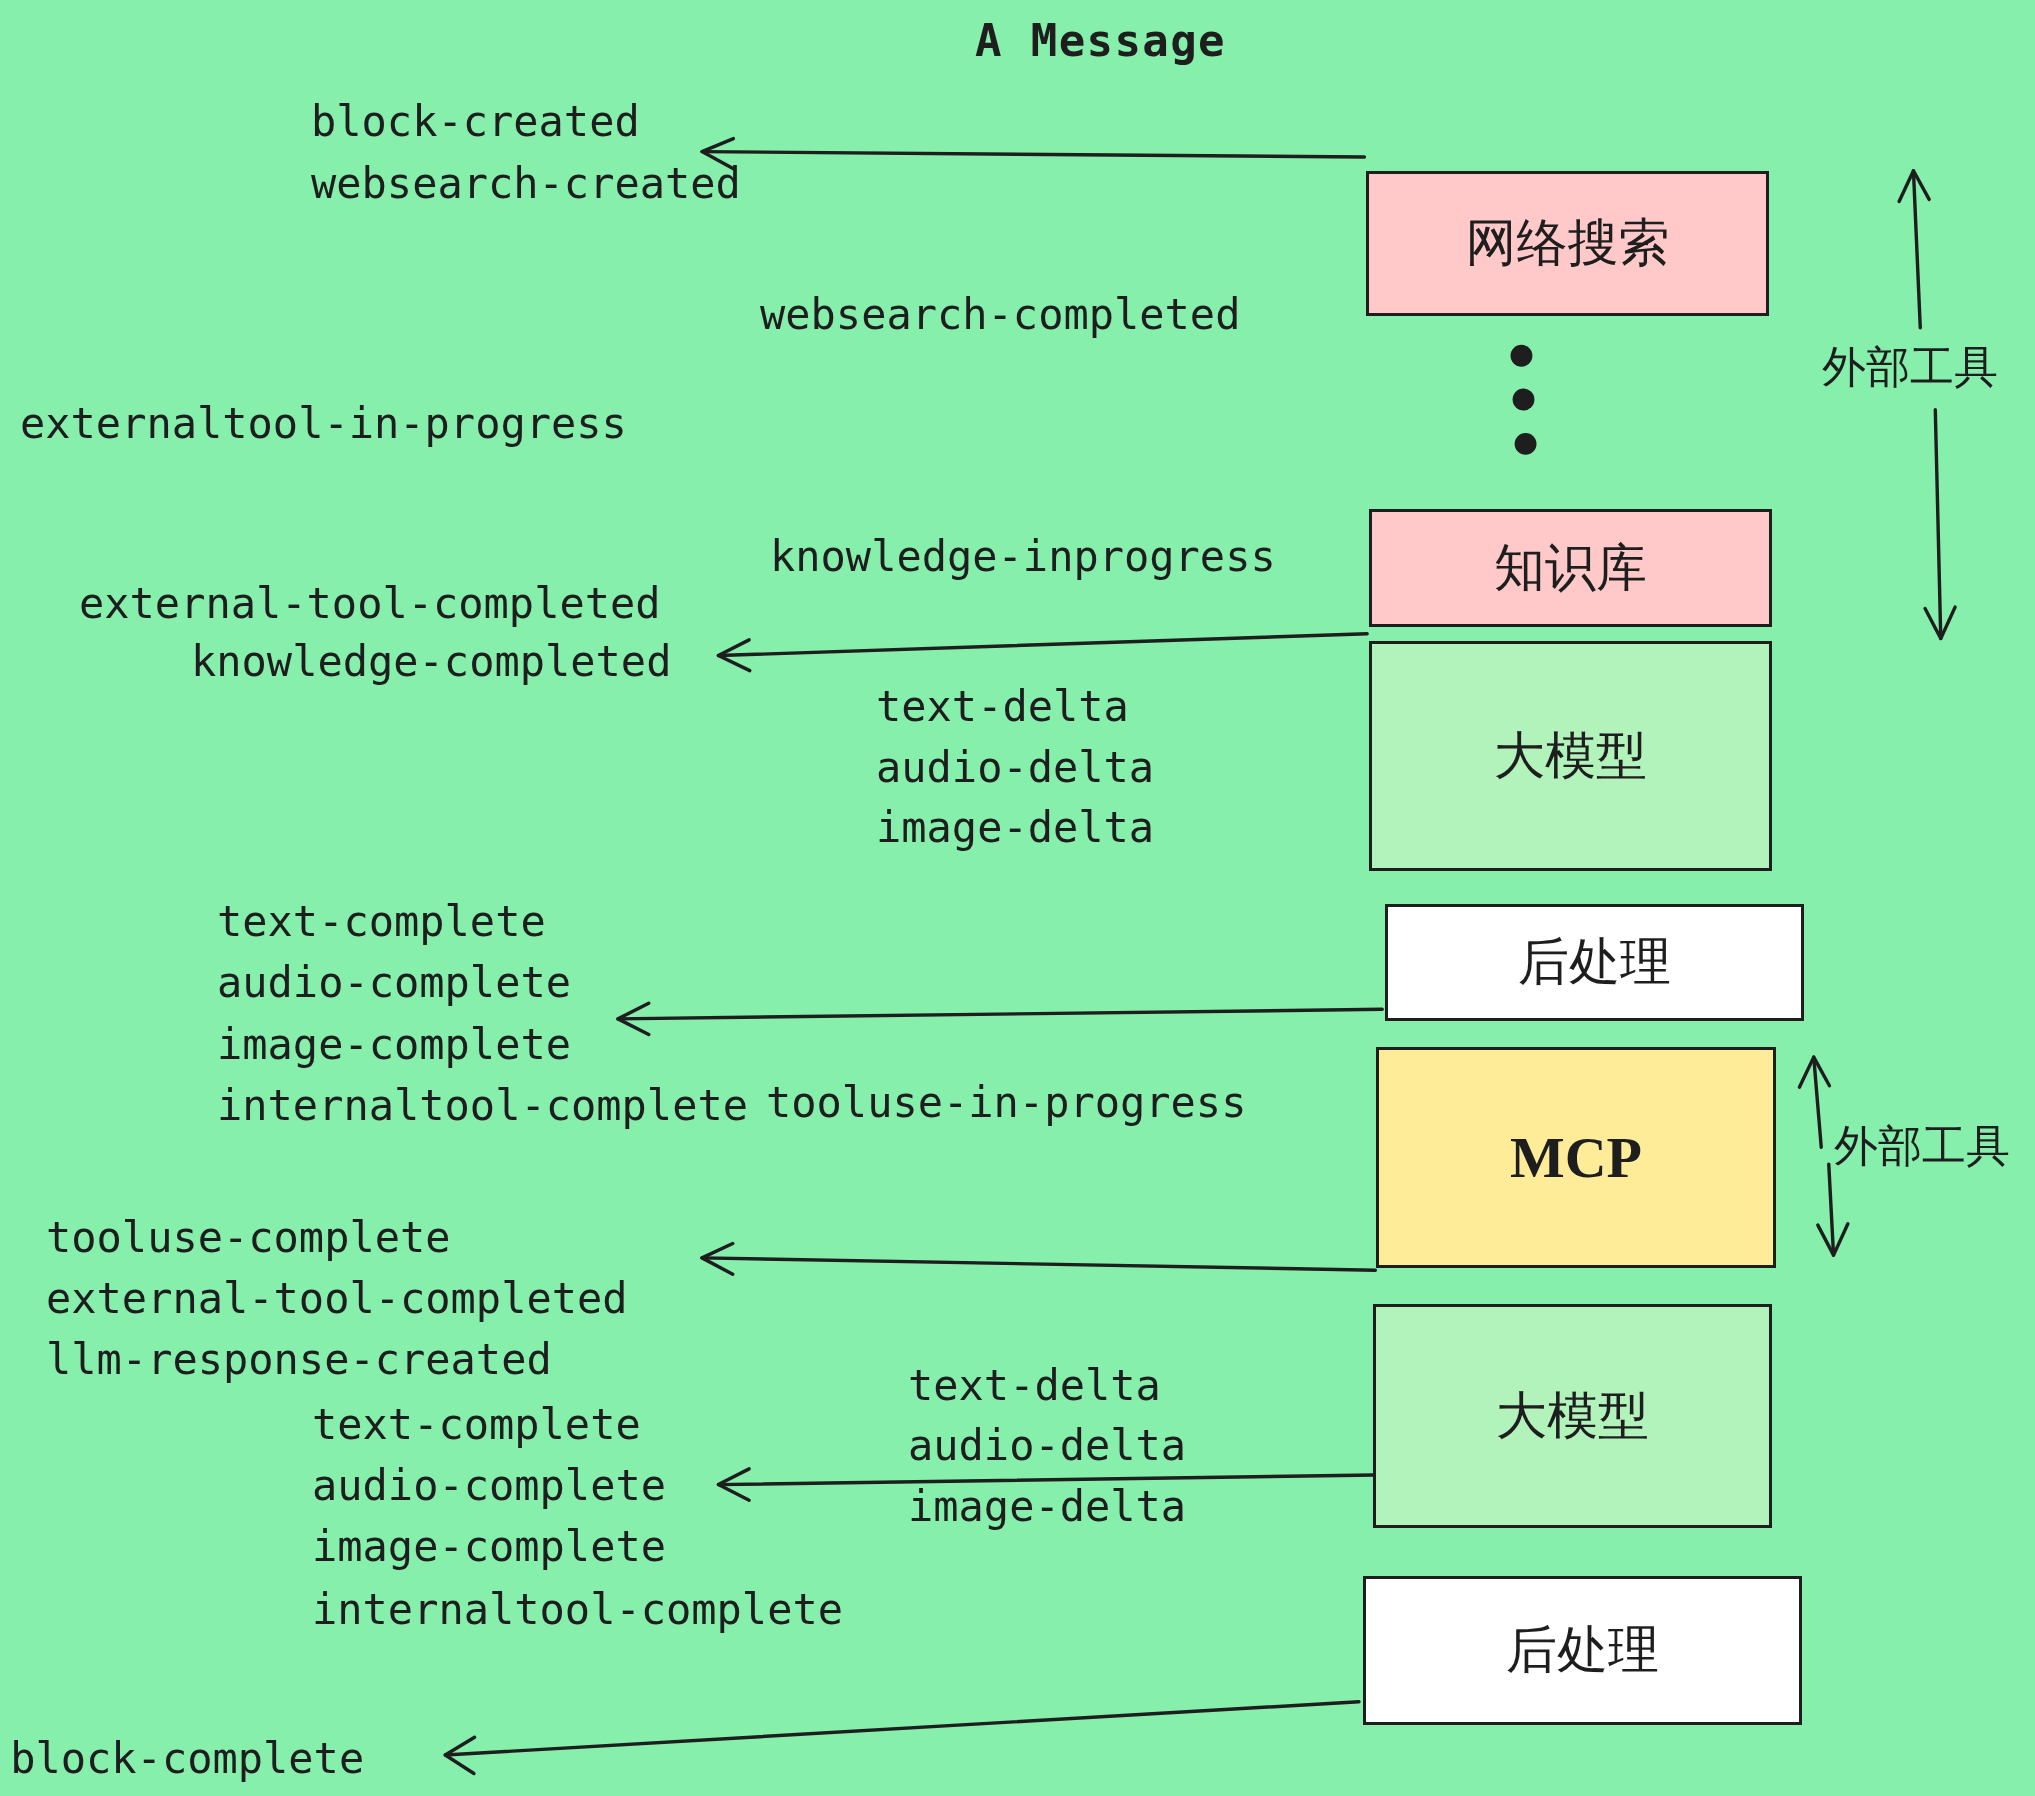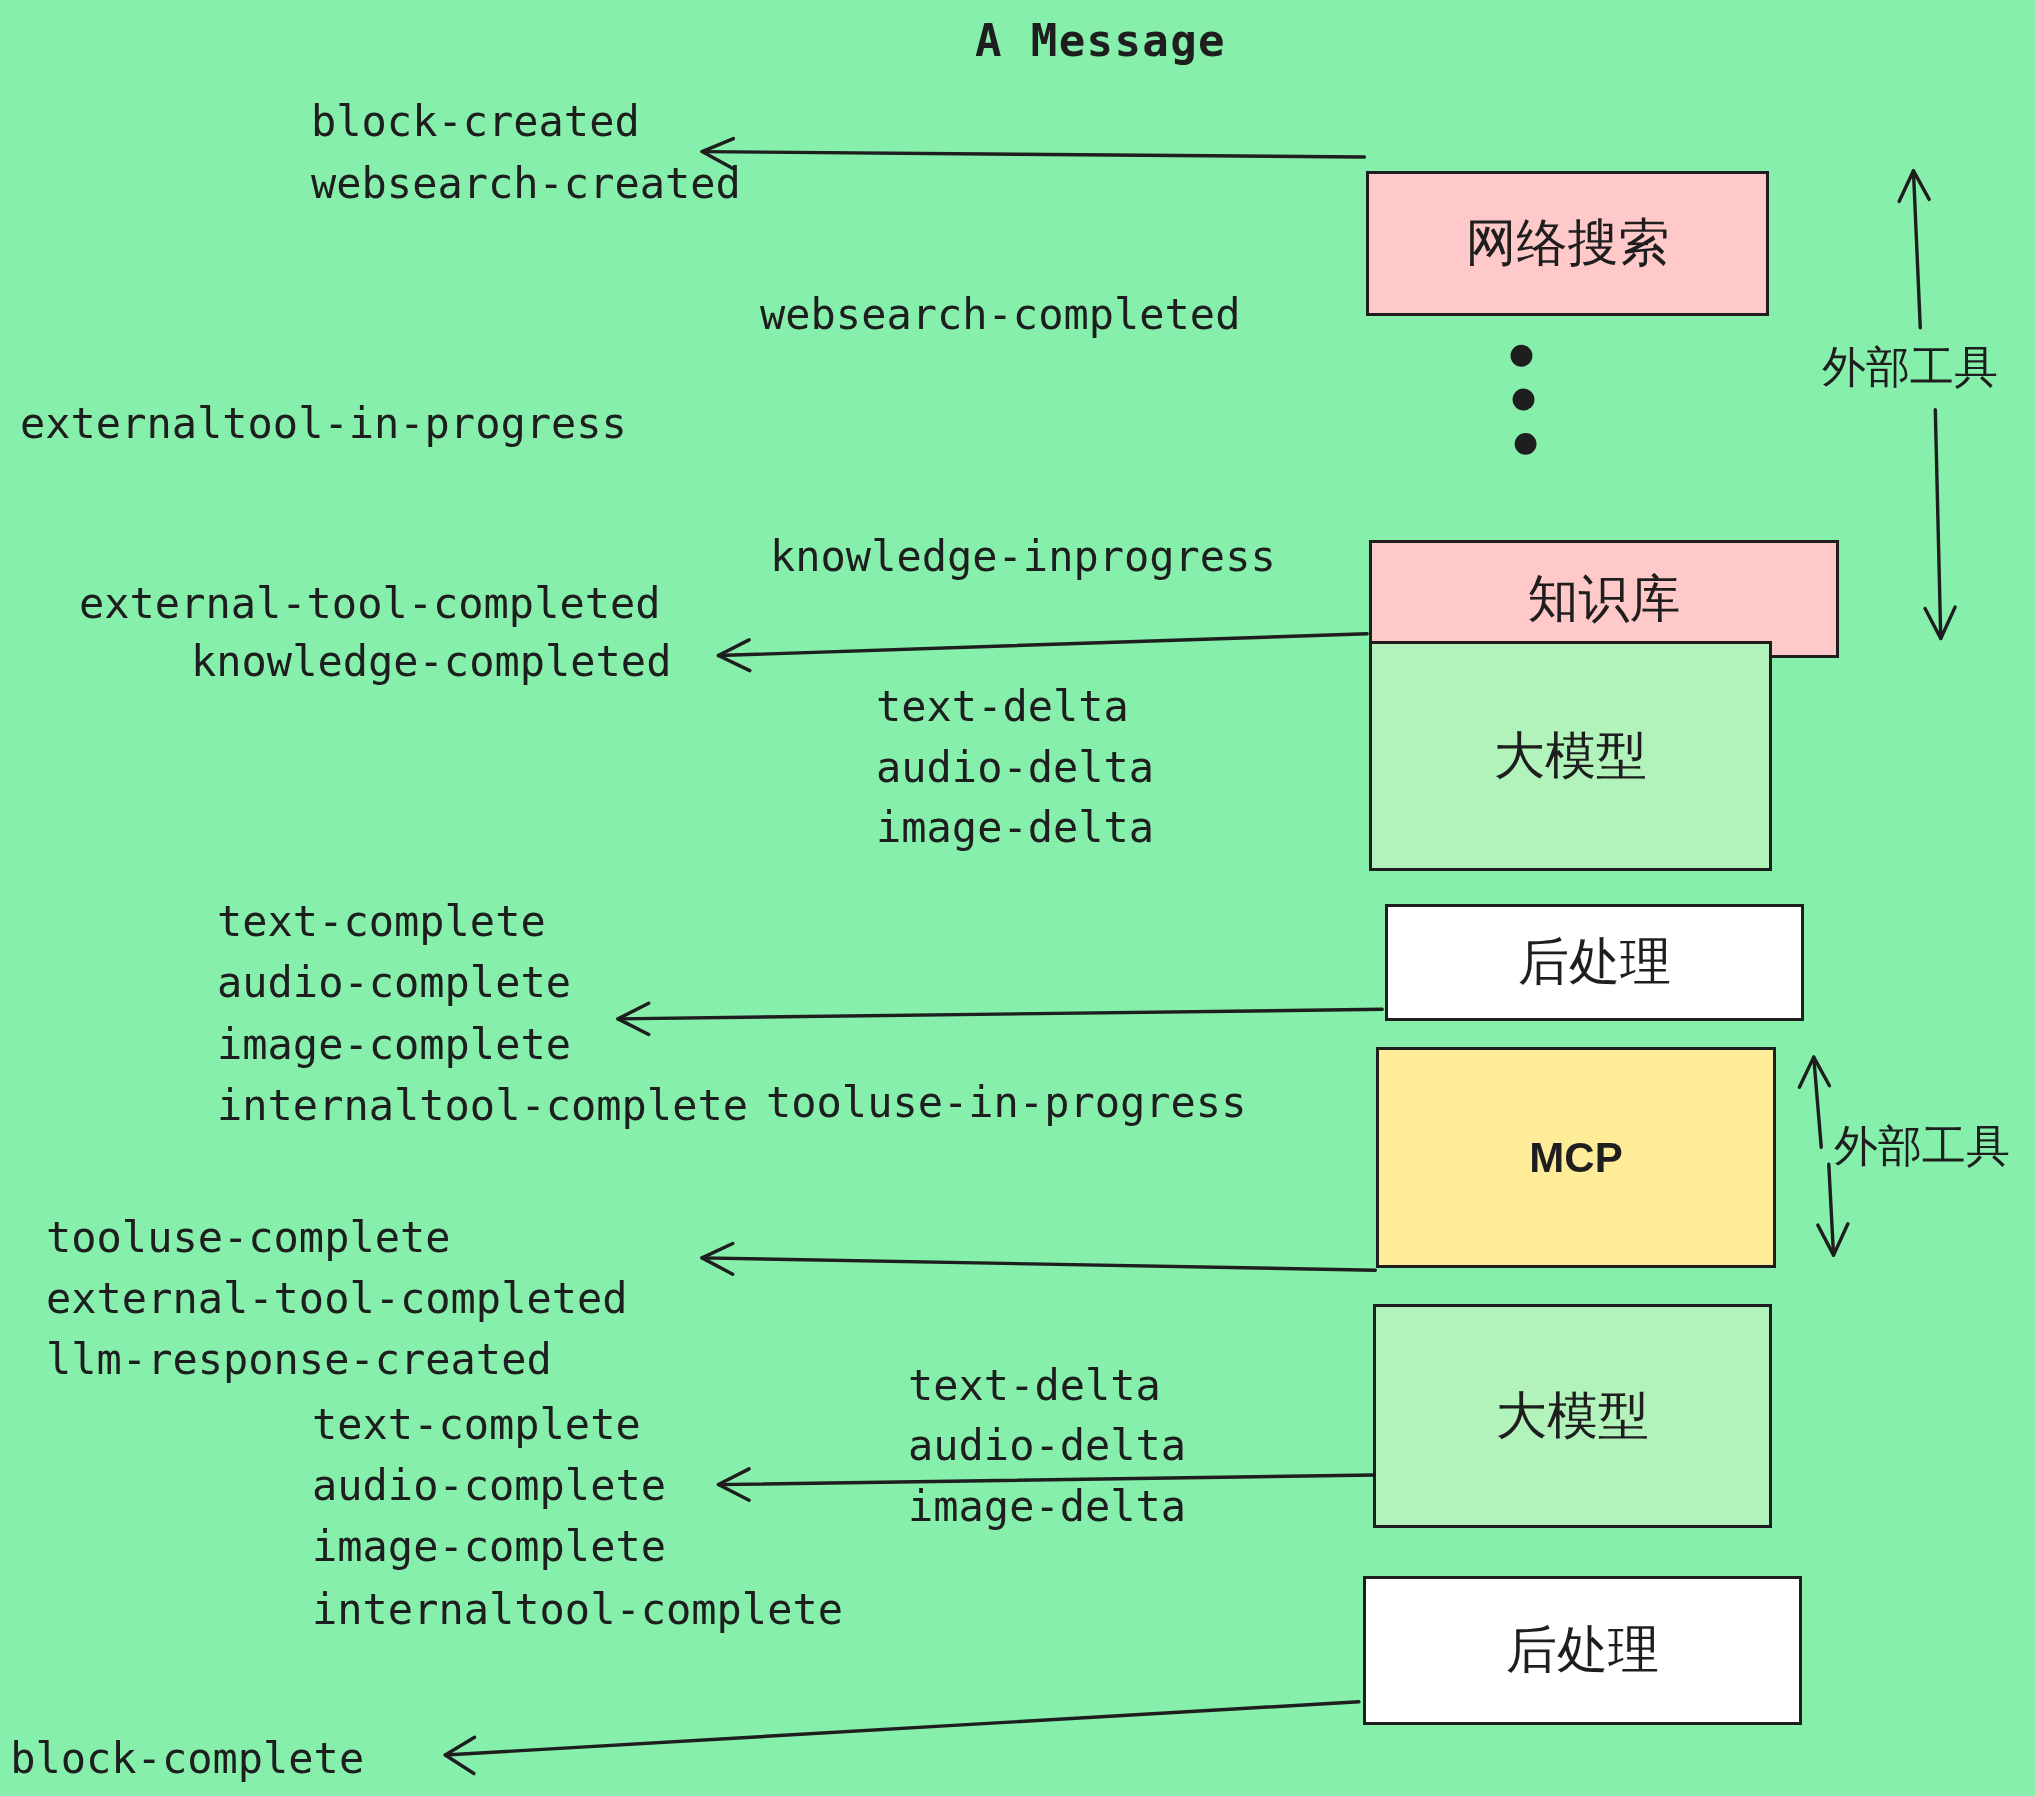--- a/index.html
+++ b/index.html
@@ -21,21 +21,21 @@
     position:absolute; display:flex; align-items:center; justify-content:center;
     border:3.4px solid var(--ink); box-sizing:border-box; background:var(--white);
   }
   .box.pink{background:var(--pink);}
   .box.green{background:var(--green);}
   .box.yellow{background:var(--yellow);}
   .box-label{
     font-family:"DejaVu Sans","Liberation Sans",sans-serif;
     font-size:51px; color:var(--ink); white-space:nowrap;text-align:center;
   }
-  .box-label.latin{font-family:Liberation Sans, sans-serif; font-size:42px; font-weight:bold;}
+  .box-label.latin{font-family:Liberation Serif, serif; font-size:58px; font-weight:bold;}
   .side-label{
     position:absolute; font-family:"DejaVu Sans","Liberation Sans",sans-serif;
     font-size:44px; color:var(--ink); white-space:nowrap;
   }
   svg line, svg polyline{stroke:var(--ink); stroke-width:5; fill:none; stroke-linecap:round; stroke-linejoin:round;}
   svg circle{fill:var(--ink);}
 </style>
 </head>
 <body>
 
@@ -124,21 +124,21 @@
   <div class="evt mono" style="left:312px;  top:1589px;">internaltool-complete</div>
   <div class="evt mono" style="left:10.2px;   top:1738px;">block-complete</div>
 
   <div class="evt mono" style="left:908px; top:1365px;">text-delta</div>
   <div class="evt mono" style="left:908px; top:1425px;">audio-delta</div>
   <div class="evt mono" style="left:908px; top:1486px;">image-delta</div>
 
   <div class="box pink" style="left:1366px; top:171px;  width:403px; height:145px;">
     <span class="box-label">网络搜索</span>
   </div>
-  <div class="box pink" style="left:1369px; top:509px;  width:470px; height:118px;margin-top:31px;">
+  <div class="box pink" style="left:1369px; top:509px;  width:403px; height:118px;">
     <span class="box-label">知识库</span>
   </div>
   <div class="box green" style="left:1369px; top:641px;  width:403px; height:230px;">
     <span class="box-label">大模型</span>
   </div>
   <div class="box" style="left:1385px; top:904px; width:419px; height:117px;">
     <span class="box-label">后处理</span>
   </div>
   <div class="box yellow" style="left:1376px; top:1047px; width:400px; height:221px;">
     <span class="box-label latin">MCP</span>

